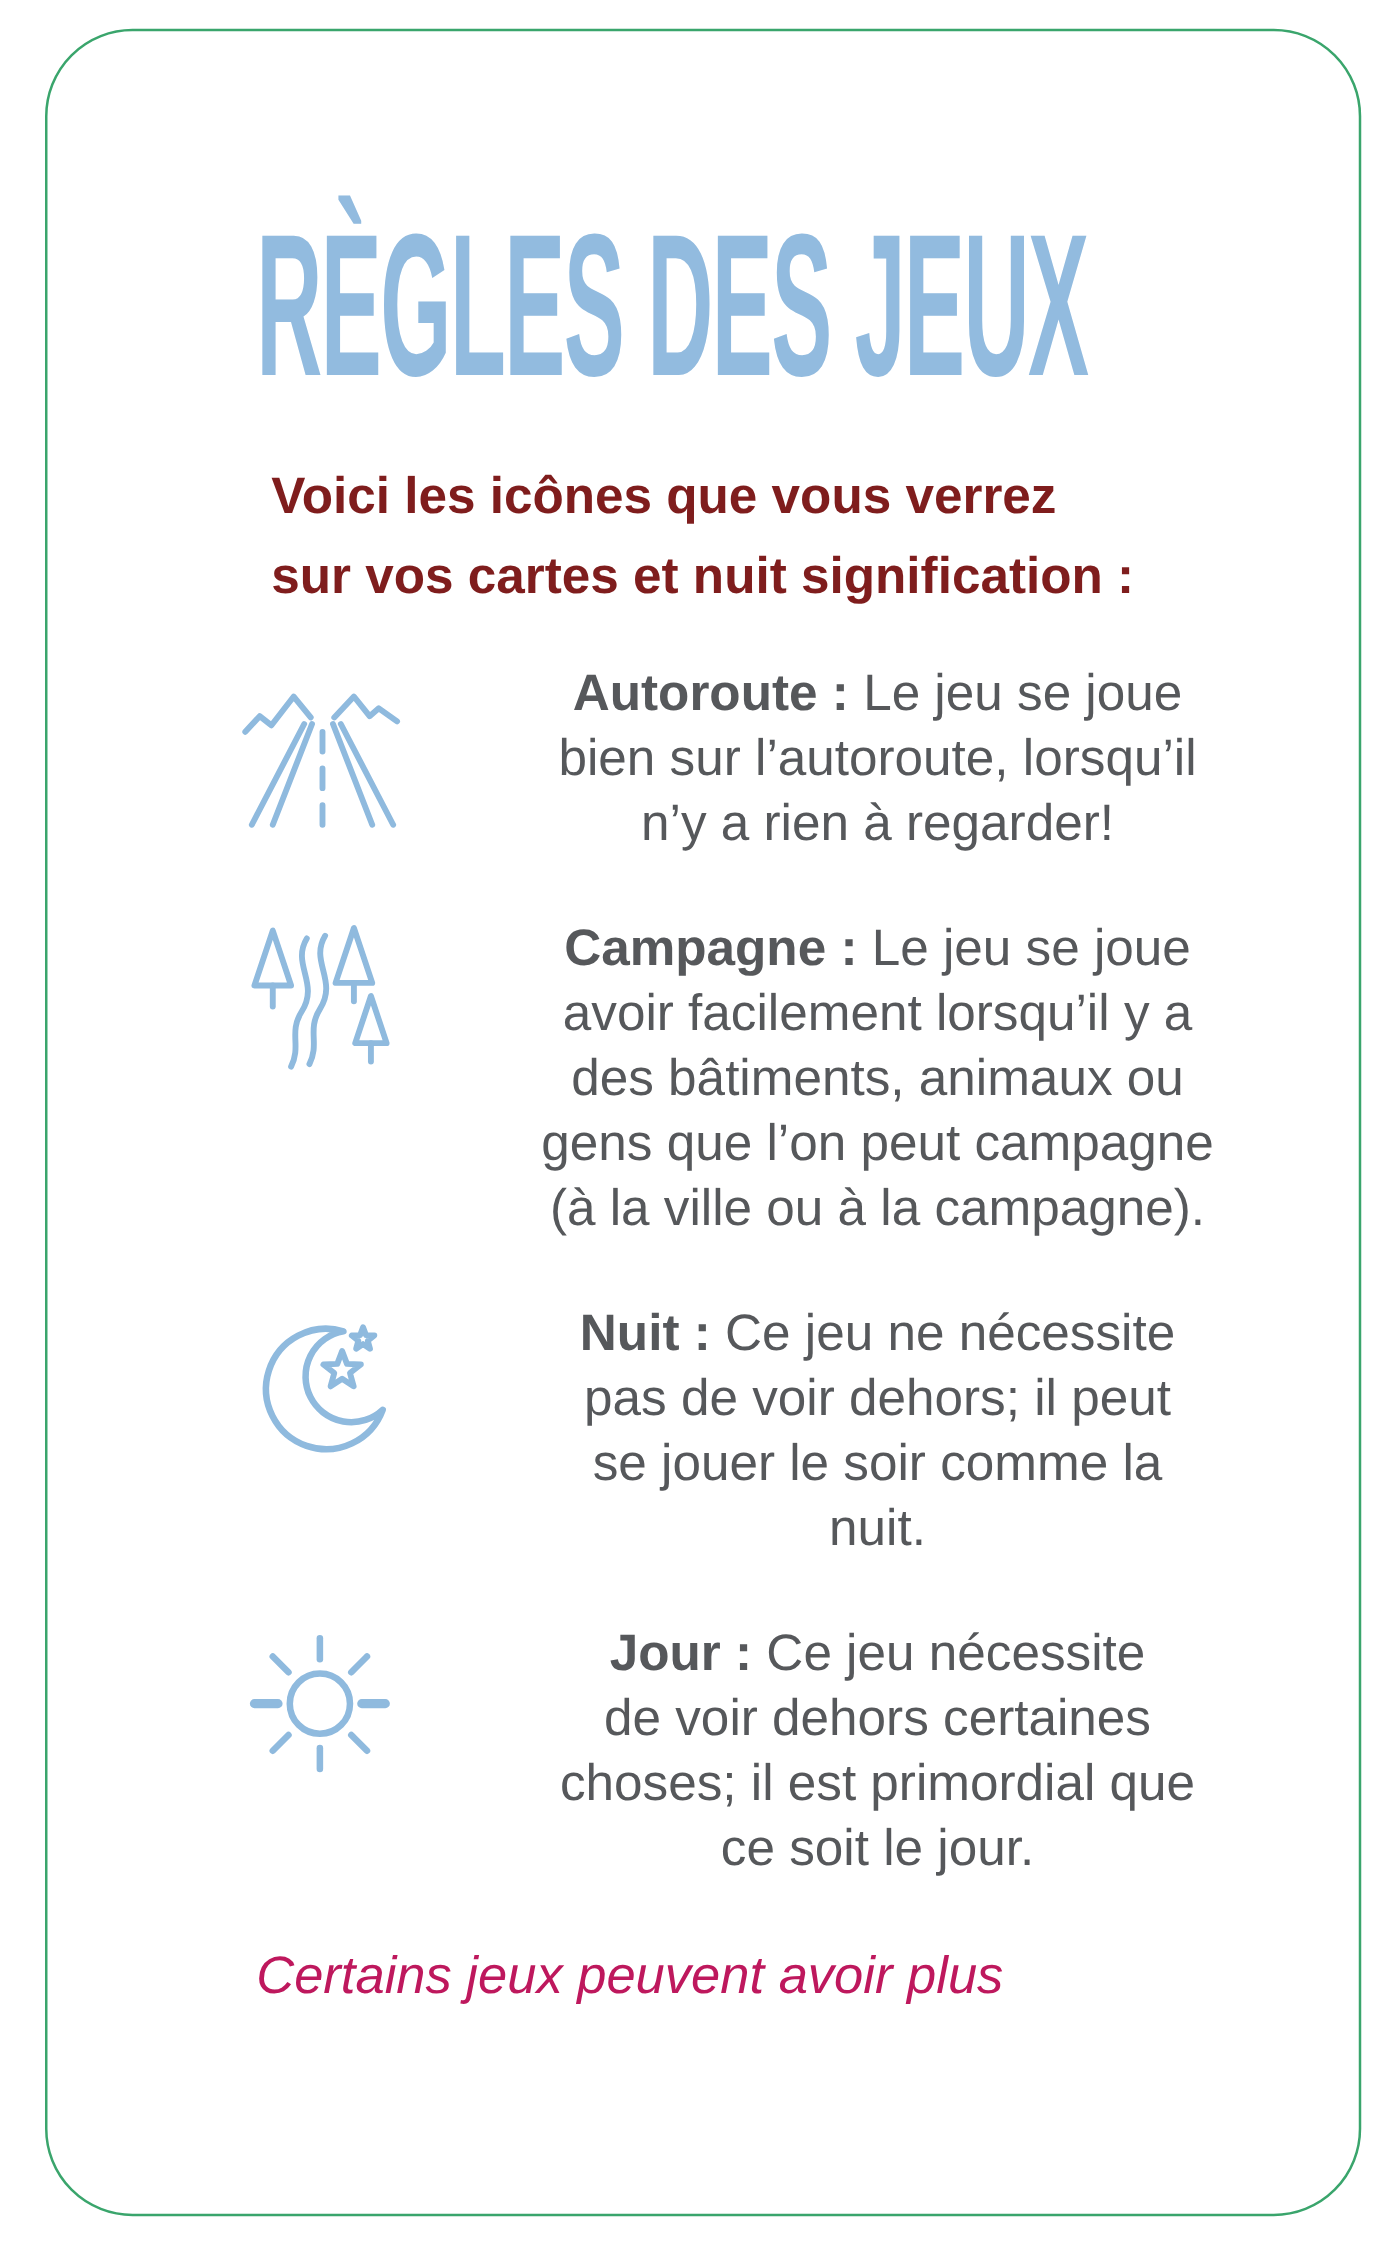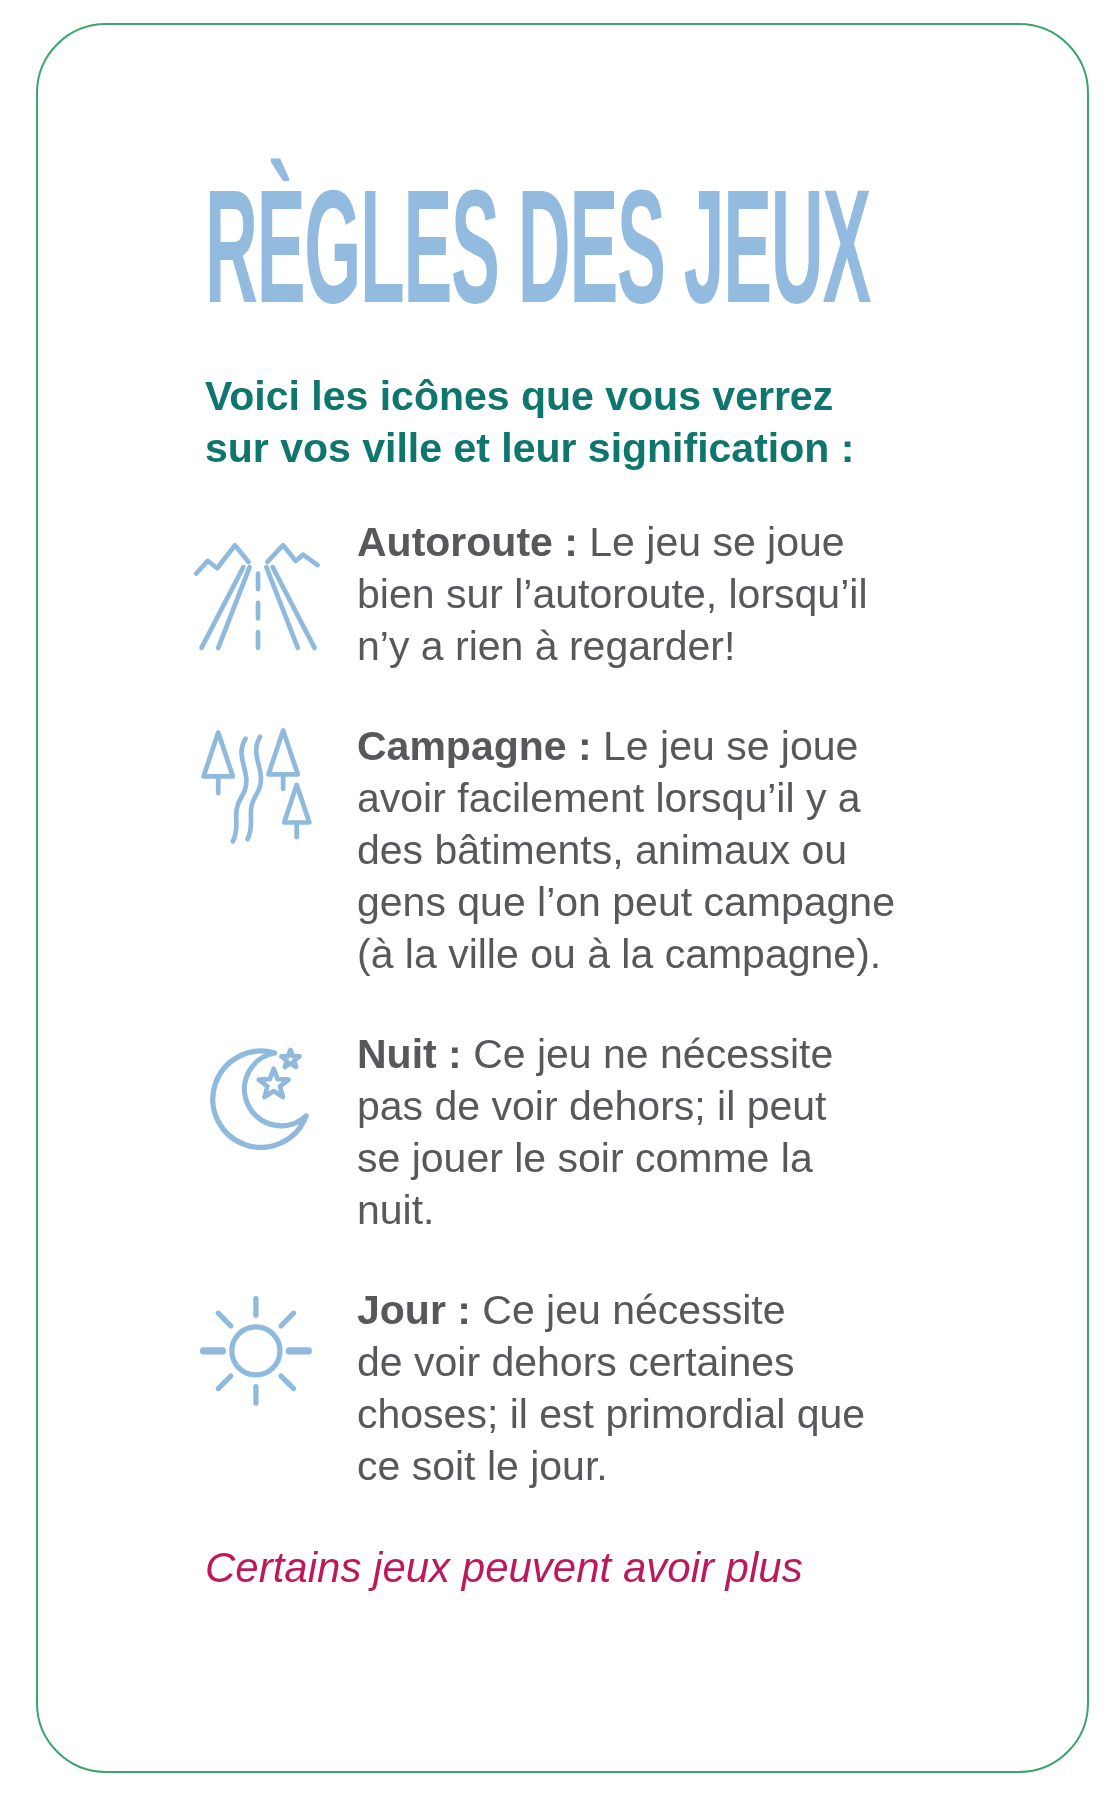--- a/index.html
+++ b/index.html
@@ -42,43 +42,43 @@
     letter-spacing: -2px;
     line-height: 1;
     color: #92bbdf;
     transform: scale(0.61, 1.35);
     transform-origin: left top;
   }
   .intro {
     margin: 42px 0 0 0;
   }
   .intro p {
-    margin: 0;
+    margin: 12px;
     font-size: 41px;
     line-height: 52px;
     font-weight: 700;
-    color: #0f766e;
+    color: #7f1d1d;
     white-space: nowrap;
   }
   .rows { margin-top: 42px; }
   .row {
     display: flex;
     margin-bottom: 48px;
   }
   .iconbox {
     flex: 0 0 166px;
     margin-left: -14px;
     padding-top: 2px;
   }
   .iconbox svg {
     display: block;
     width: 134px;
     height: 134px;
   }
-  .textcol { flex: 1; }
+  .textcol { flex: 1; text-align: center; }
   .bline {
     margin: 0;
     font-size: 41px;
     line-height: 52px;
     font-weight: 400;
     color: #56585b;
     white-space: nowrap;
   }
   .hd { font-weight: 700; }
   .footnote { margin-top: 30px; }
@@ -100,21 +100,21 @@
 <div class="page">
   <div class="card">
     <div class="content">
 
       <h1 class="title">
         <span class="title-text">RÈGLES DES JEUX</span>
       </h1>
 
       <div class="intro">
         <p>Voici les icônes que vous verrez</p>
-        <p>sur vos ville et leur signification :</p>
+        <p>sur vos cartes et nuit signification :</p>
       </div>
 
       <div class="rows">
 
         <div class="row">
           <div class="iconbox">
             <svg viewBox="0 0 128 128" aria-hidden="true">
               <polyline class="ic" points="5,53 16,41 25,48 42,26 55,42"></polyline>
               <polyline class="ic" points="73,42 88,26 100,41 107,35 121,45"></polyline>
               <line class="ic" x1="10" y1="124" x2="50" y2="47"></line>

